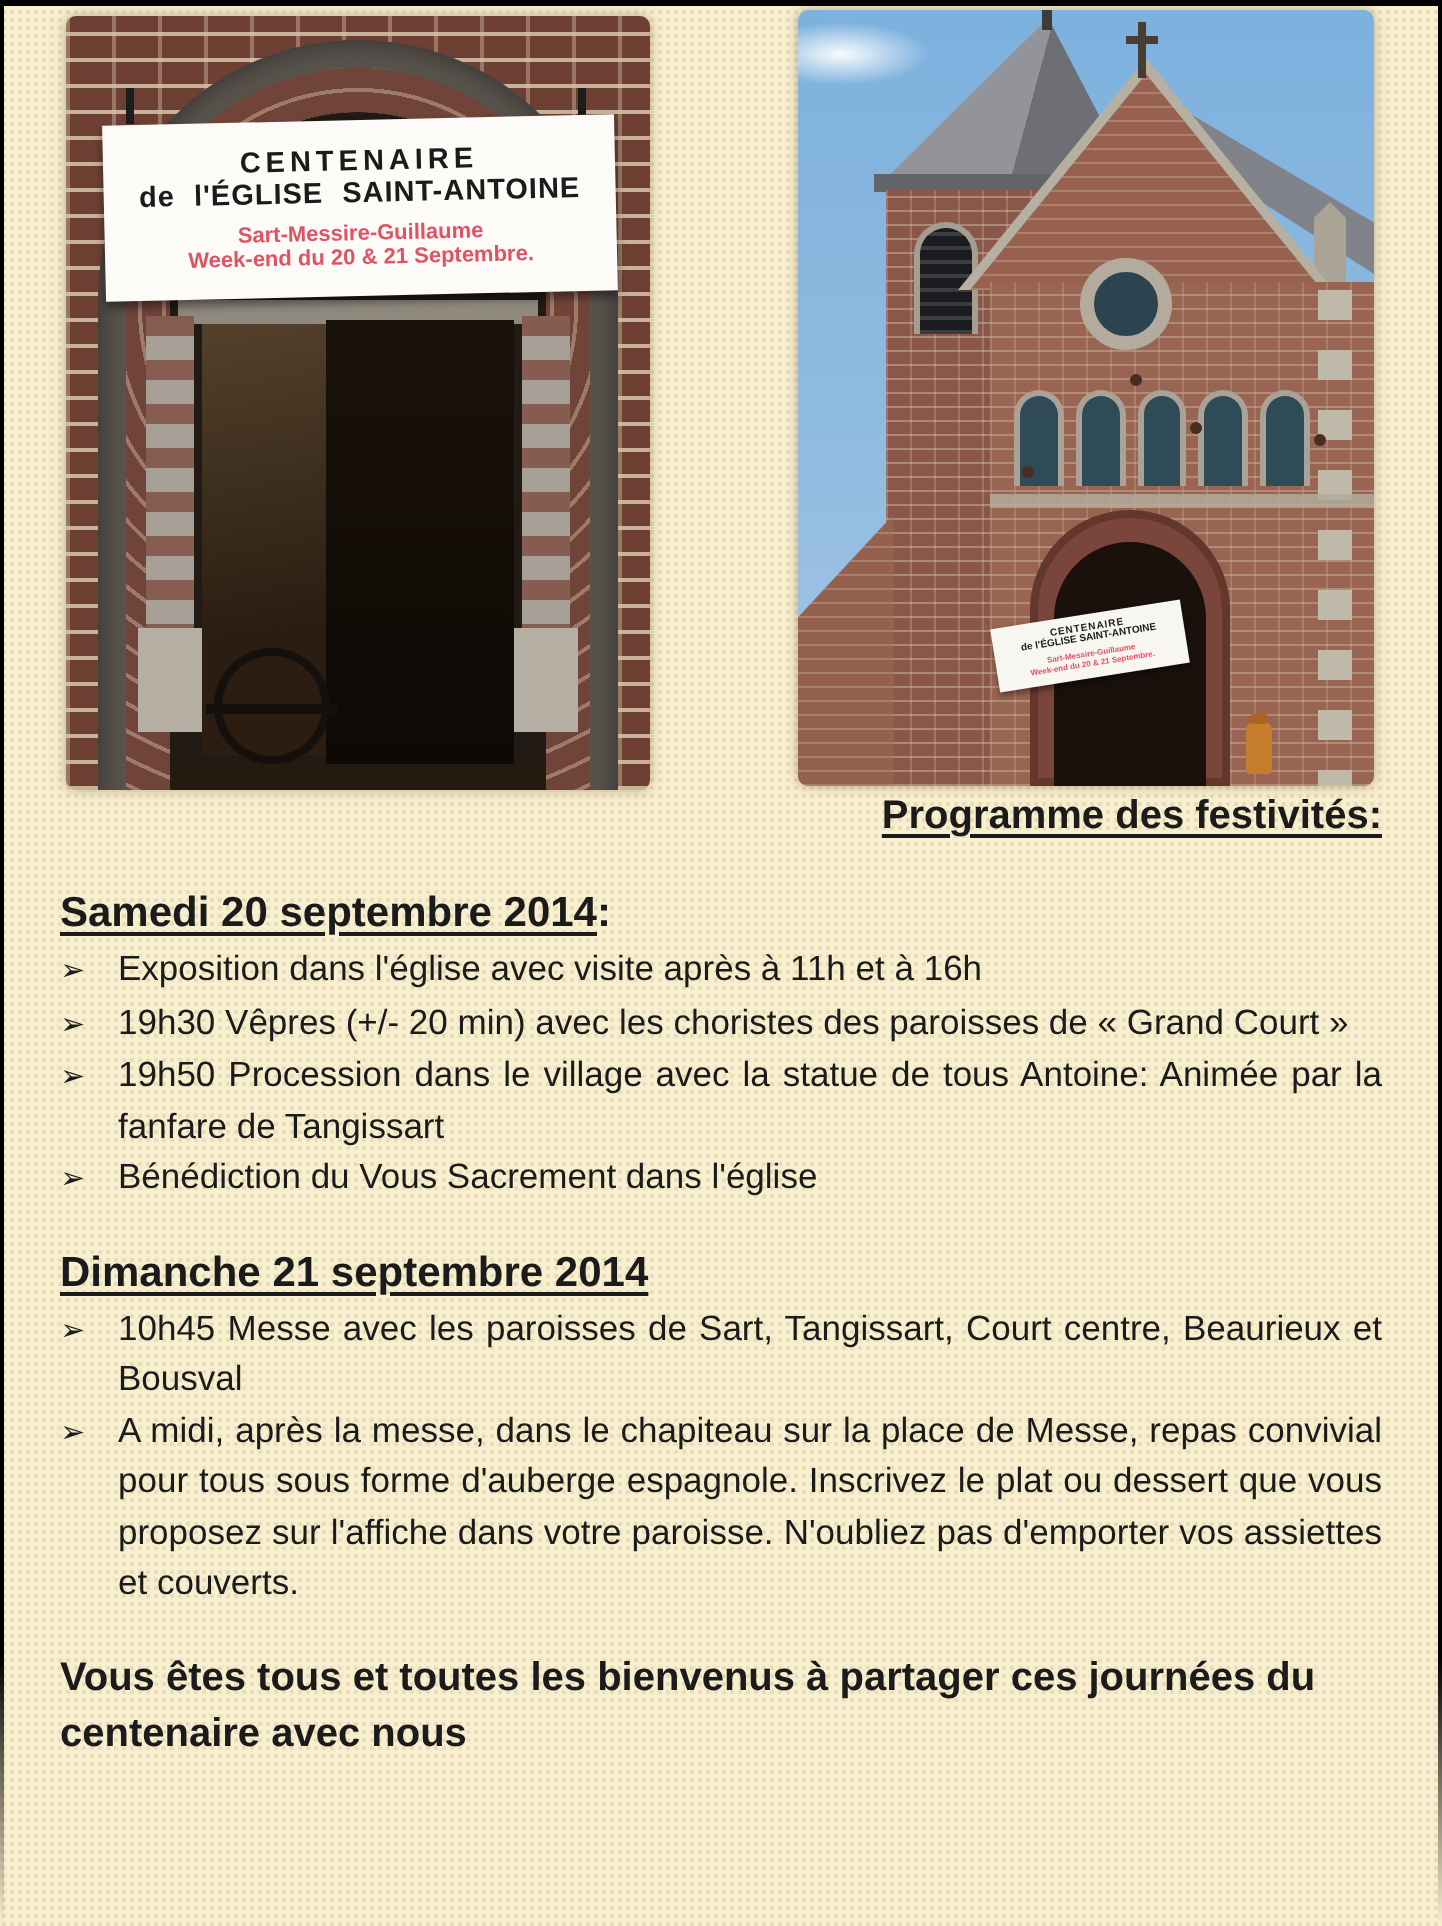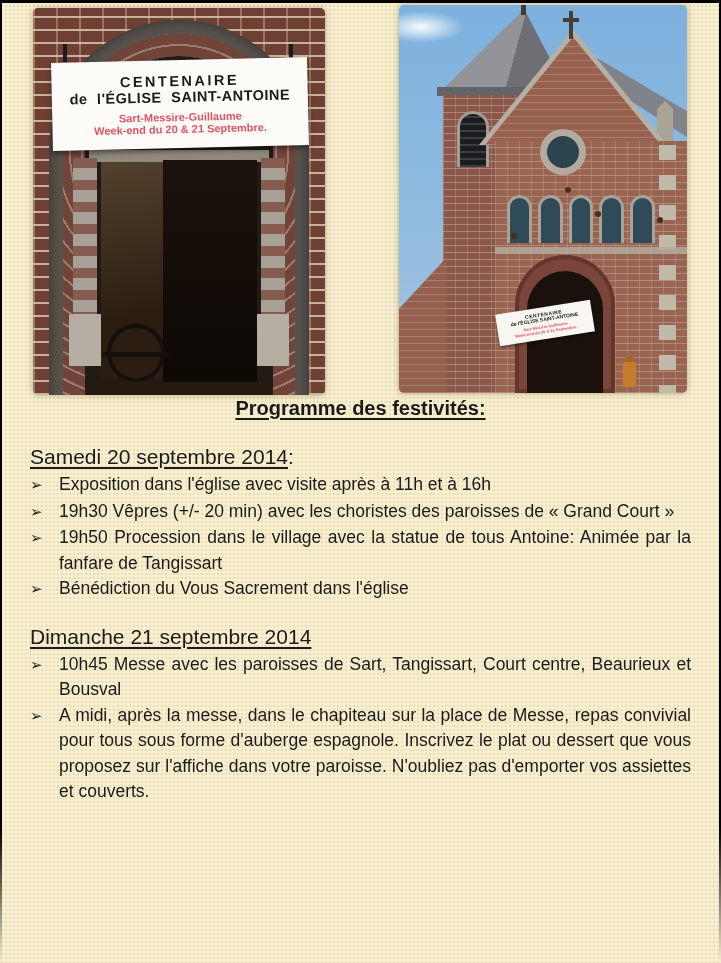--- a/index.html
+++ b/index.html
@@ -127,23 +127,23 @@
   .rb2 { font-size:5px; font-weight:700; color:#1b1b1b; }
   .rb3 { font-size:4px; font-weight:700; color:#e05364; margin-top:2px; }
   .rb4 { font-size:4px; font-weight:700; color:#e05364; }
   .pr-hydrant { position:absolute; left:224px; top:356px; width:13px; height:26px;
     background:#c57d2d; border-radius:4px 4px 2px 2px; }
   .pr-hydrant::after { content:""; position:absolute; left:2px; top:-4px; width:9px; height:5px;
     background:#a86420; border-radius:2px; }
 
   
   .content { position:absolute; left:30px; top:397px; width:661px; }
-  .title { text-align:center; font-size:20px; font-weight:700; margin-bottom:23px; }
+  .title { text-align:right; font-size:20px; font-weight:700; margin-bottom:23px; }
   .u { text-decoration:underline; text-decoration-thickness:2px; text-underline-offset:3px; }
-  h2.day { font-size:21px; font-weight:400; line-height:27px; margin-bottom:2px; }
+  h2.day { font-size:21px; font-weight:700; line-height:27px; margin-bottom:2px; }
   ul.events { list-style:none; margin-bottom:20px; }
   ul.events li { display:flex; font-size:17.5px; line-height:25.5px; }
   .marker { flex:none; width:29px; font-size:15px; padding-top:1px;
             font-family:"DejaVu Sans",sans-serif; }
   .li-text { flex:1; text-align:justify; }
   .closing { font-size:20px; font-weight:700; line-height:28px; margin-top:16px; }
 </style>
 </head>
 <body>
 
@@ -238,14 +238,15 @@
       <li>
         <span class="marker">➢</span>
         <span class="li-text">10h45 Messe avec les paroisses de Sart, Tangissart, Court centre, Beaurieux et Bousval</span>
       </li>
       <li>
         <span class="marker">➢</span>
         <span class="li-text">A midi, après la messe, dans le chapiteau sur la place de Messe, repas convivial pour tous sous forme d'auberge espagnole. Inscrivez le plat ou dessert que vous proposez sur l'affiche dans votre paroisse. N'oubliez pas d'emporter vos assiettes et couverts.</span>
       </li>
     </ul>
 
+    <p class="closing">Vous êtes tous et toutes les bienvenus à partager ces journées du centenaire avec nous</p>
   </div>
 </div>
 
 </body></html>

